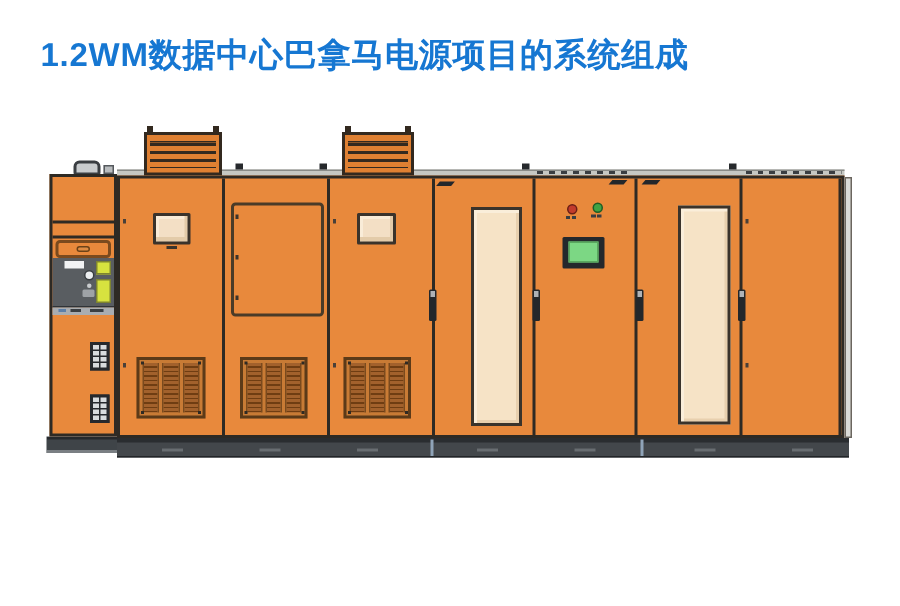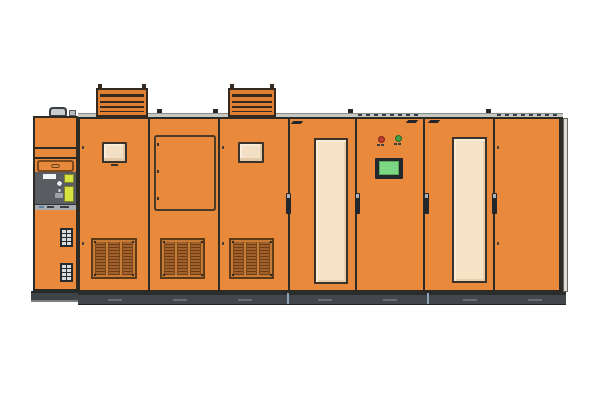--- a/index.html
+++ b/index.html
@@ -88,20 +88,21 @@
   .base-main{left:78px;top:292px;width:488px;height:13px;background:var(--base);
     box-shadow:inset 0 3px 0 #2A2D30, inset 0 -1px 0 #222528;}
   .bjoint{position:absolute;top:1px;bottom:1px;width:2px;background:#8FA3B8;}
   .bdash{position:absolute;top:7px;height:2px;width:14px;background:#686D71;}
 </style>
 </head>
 <body>
 
 <div class="page">
 
+  <div class="title">1.2WM数据中心巴拿马电源项目的系统组成</div>
 
   <div class="abs roof"></div>
   <div class="nub" style="left:100px"></div>
   <div class="nub" style="left:141px"></div>
   <div class="nub" style="left:157px"></div>
   <div class="nub" style="left:213px"></div>
   <div class="nub" style="left:230px"></div>
   <div class="nub" style="left:270px"></div>
   <div class="nub" style="left:348px"></div>
   <div class="nub" style="left:486px"></div>

